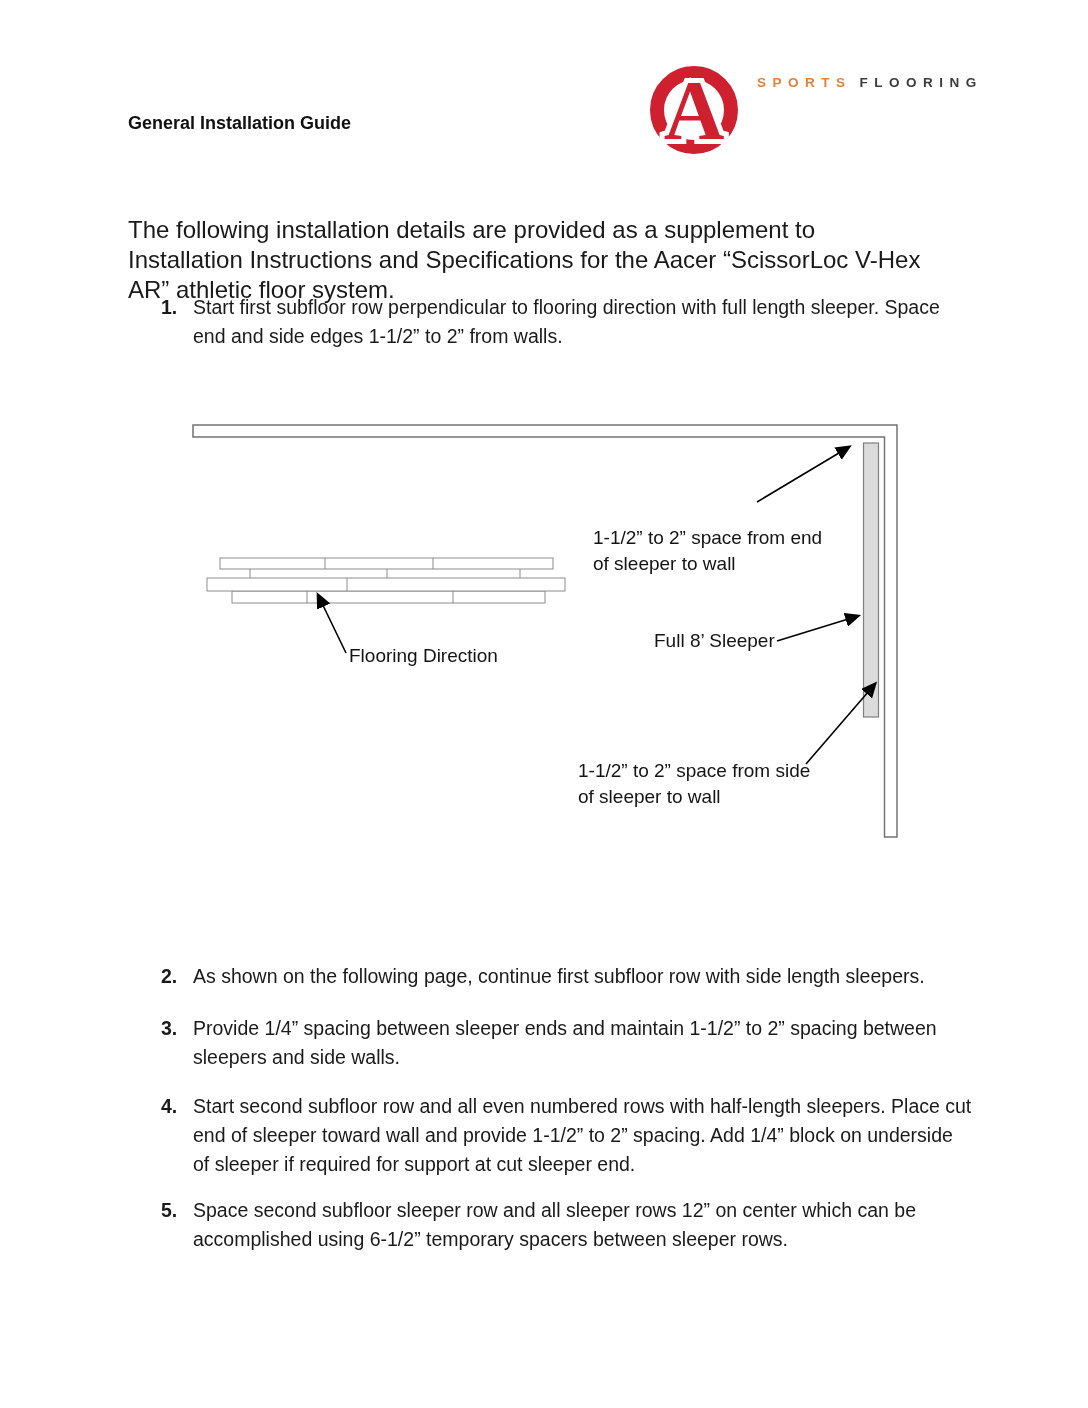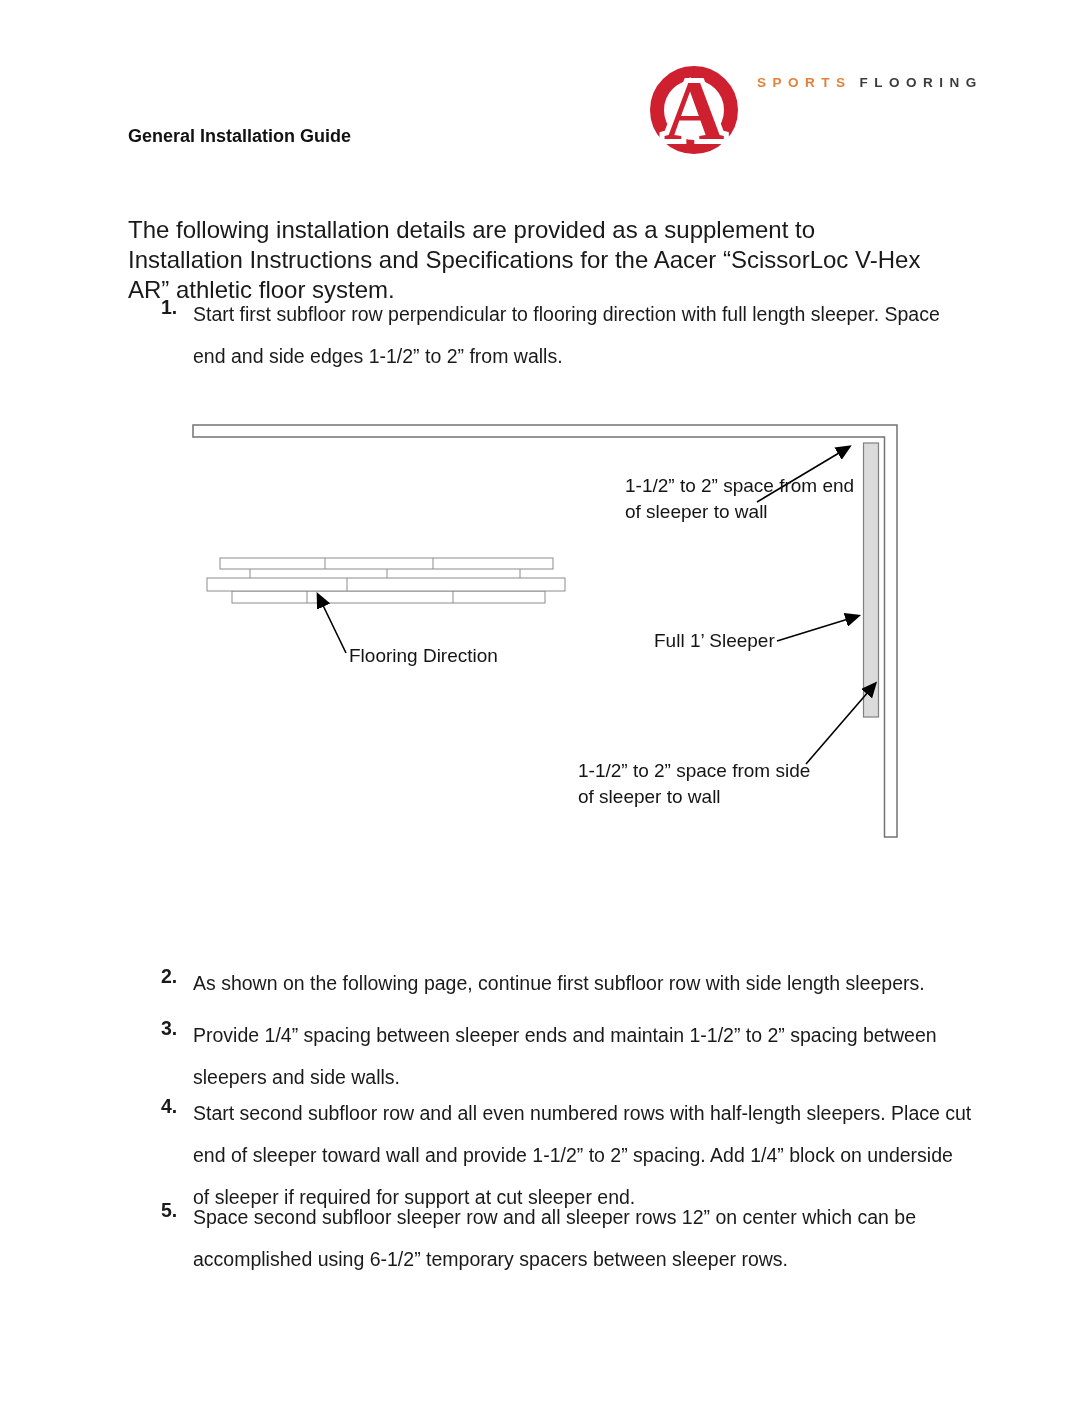--- a/index.html
+++ b/index.html
@@ -12,21 +12,21 @@
     background: #ffffff;
     overflow: hidden;
   }
 
   
   .doc-title {
     position: absolute; left: 128px; top: 82px;
     font-size: 22px; font-weight: bold; color: #111;
   }
   .doc-subtitle {
-    position: absolute; left: 128px; top: 126px;
+    position: absolute; left: 128px; top: 113px;
     font-size: 18px; font-weight: bold; color: #111;
   }
 
   
   .logo { position: absolute; left: 646px; top: 60px; display: flex; align-items: flex-start; }
   .logo-icon { width: 97px; height: 100px; flex: 0 0 auto; }
   .logo-text { margin-left: 10px; padding-top: 10px; }
   .logo-wordmark {
     font-family: "Liberation Serif", serif;
     font-size: 47px; line-height: 44px;
@@ -46,35 +46,35 @@
 
   
   .intro {
     position: absolute; left: 128px; top: 215px; width: 800px;
     font-size: 24px; line-height: 30px;
   }
 
   
   .step { position: absolute; left: 0; }
   .step-num { position: absolute; left: 161px; top: 0; font-size: 19.5px; line-height: 29px; font-weight: bold; }
-  .step-text { position: absolute; left: 193px; top: 0; width: 780px; font-size: 19.5px; line-height: 42px; }
+  .step-text { position: absolute; left: 193px; top: 0; width: 780px; font-size: 19.5px; line-height: 29px; }
   .step-s1 { top: 293px; }
   .step-s2 { top: 962px; }
   .step-s3 { top: 1014px; }
   .step-s4 { top: 1092px; }
   .step-s5 { top: 1196px; }
 
   
   .diagram-svg { position: absolute; left: 0; top: 420px; }
   .diagram-label {
     position: absolute;
     font-size: 19px; line-height: 26px; color: #141414;
     white-space: pre-line;
   }
-  .label-end-space { left: 593px; top: 473px; width: 260px; margin-left: 32px; }
+  .label-end-space { left: 593px; top: 525px; width: 260px; }
   .label-full-sleeper { left: 654px; top: 628px; white-space: nowrap; }
   .label-flooring-direction { left: 349px; top: 643px; white-space: nowrap; }
   .label-side-space { left: 578px; top: 758px; width: 260px; }
 </style>
 </head>
 <body>
 
 <div class="page">
 
   <div class="doc-subtitle">General Installation Guide</div>
@@ -129,21 +129,21 @@
     <g stroke="#000000" stroke-width="1.6">
       <line x1="757" y1="82" x2="849" y2="27" marker-end="url(#arrowhead)"></line>
       <line x1="777" y1="221" x2="858" y2="196" marker-end="url(#arrowhead)"></line>
       <line x1="346" y1="233" x2="318" y2="175" marker-end="url(#arrowhead)"></line>
       <line x1="806" y1="344" x2="875" y2="264" marker-end="url(#arrowhead)"></line>
     </g>
   </svg>
 
   <div class="diagram-label label-end-space">1-1/2” to 2” space from end
 of sleeper to wall</div>
-  <div class="diagram-label label-full-sleeper">Full 1’ Sleeper</div>
+  <div class="diagram-label label-full-sleeper">Full 8’ Sleeper</div>
   <div class="diagram-label label-flooring-direction">Flooring Direction</div>
   <div class="diagram-label label-side-space">1-1/2” to 2” space from side
 of sleeper to wall</div>
 
   <div class="step step-s2">
     <span class="step-num">2.</span>
     <div class="step-text">As shown on the following page, continue first subfloor row with side length sleepers.</div>
   </div>
   <div class="step step-s3">
     <span class="step-num">3.</span>

